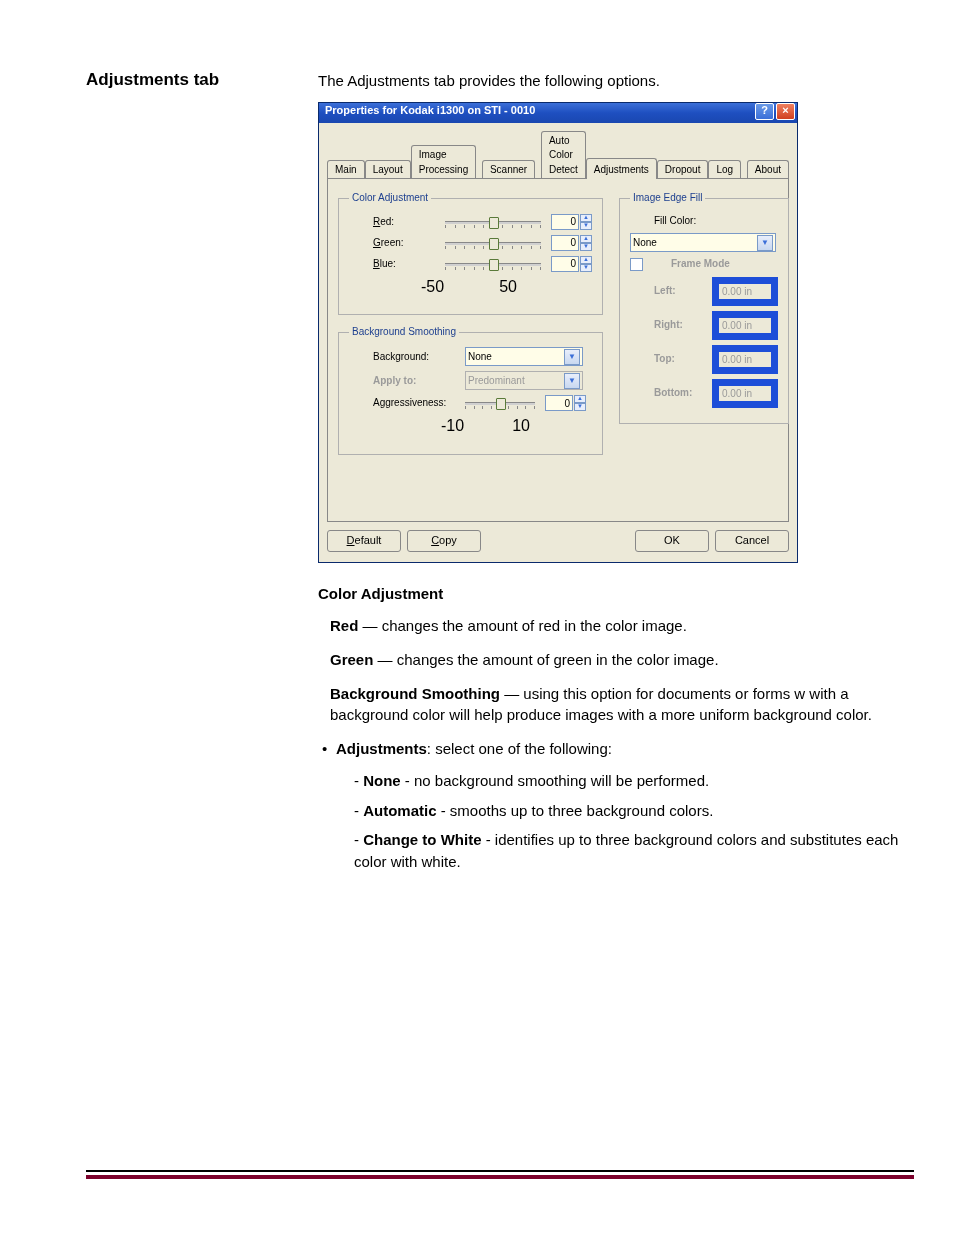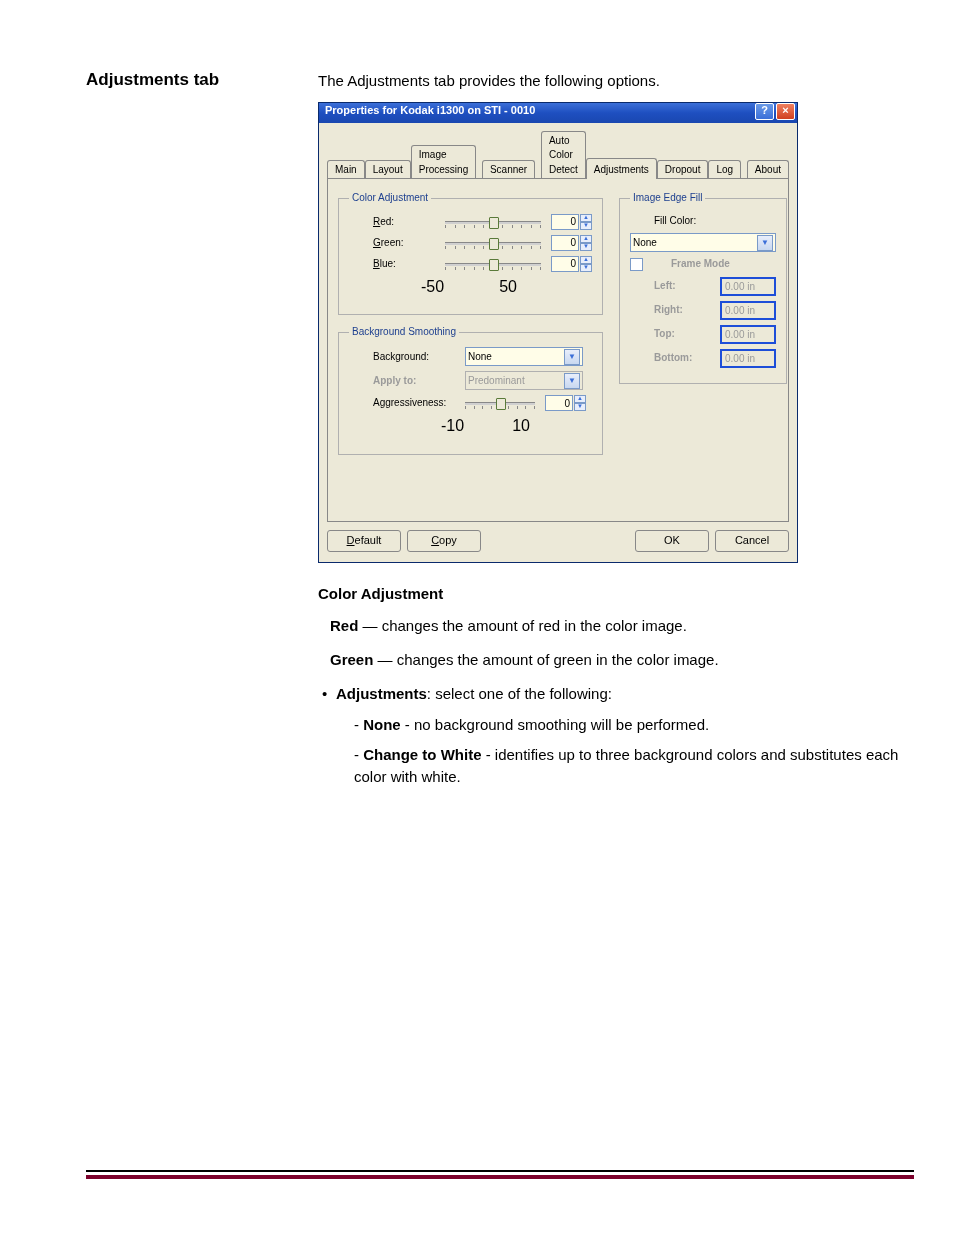--- a/index.html
+++ b/index.html
@@ -175,21 +175,21 @@
     border: 1px solid #7a9ac8;
     display: flex; align-items: center; justify-content: center;
     color: #3b6fd8; font-size: 8px;
   }
   .panel-cols { display: flex; gap: 16px; }
   .panel-cols > div { flex: 1; }
   .edgefill .row .lbl { width: 58px; }
   .edgefill .val {
     width: 46px; height: 15px;
     background: #ece9d8;
-    border: 2px solid #1d4ed8;
+    border: 7px solid #1d4ed8;
     font-size: 10px; color: #9a9a9a;
     padding: 0 3px;
   }
   .chk {
     width: 11px; height: 11px; border: 1px solid #7a9ac8; background: #fff; display: inline-block; margin-right: 4px;
   }
   .btnrow {
     display: flex; gap: 6px; padding: 0 8px 10px 8px;
     justify-content: space-between;
   }
@@ -446,24 +446,26 @@
             <div class="winbtn">OK</div>
             <div class="winbtn">Cancel</div>
           </div>
         </div>
       </div>
 
       <div class="body-text">
         <h4>Color Adjustment</h4>
         <p><span class="b">Red</span><span> — changes the amount of red in the color image.</span></p>
         <p><span class="b">Green</span><span> — changes the amount of green in the color image.</span></p>
+        <p><span class="b">Background Smoothing</span><span> — using this option for documents or forms w with a background color will help produce images with a more uniform background color.</span></p>
         <ul>
           <li>
             <span class="b">Adjustments</span><span>: select one of the following:</span>
             <div class="sub" style="margin-top:10px"><span class="b">None</span><span> - no background smoothing will be performed.</span></div>
+            <div class="sub"><span class="b">Automatic</span><span> - smooths up to three background colors.</span></div>
             <div class="sub"><span class="b">Change to White</span><span> - identifies up to three background colors and substitutes each color with white.</span></div>
           </li>
         </ul>
       </div>
     </div>
   </div>
 
   <div class="footer-rule"></div>
 </div>
 

